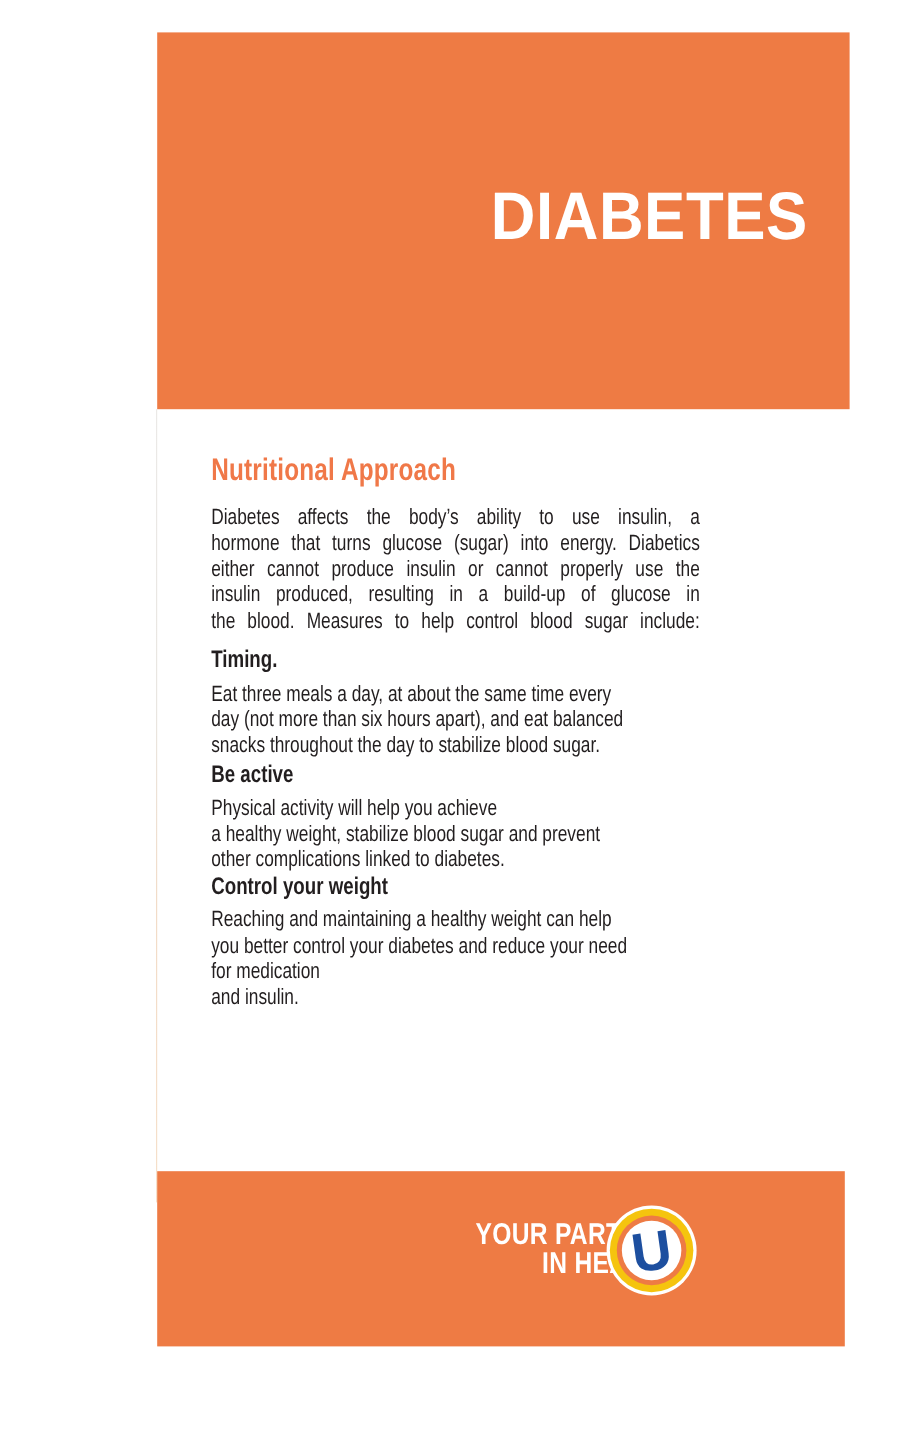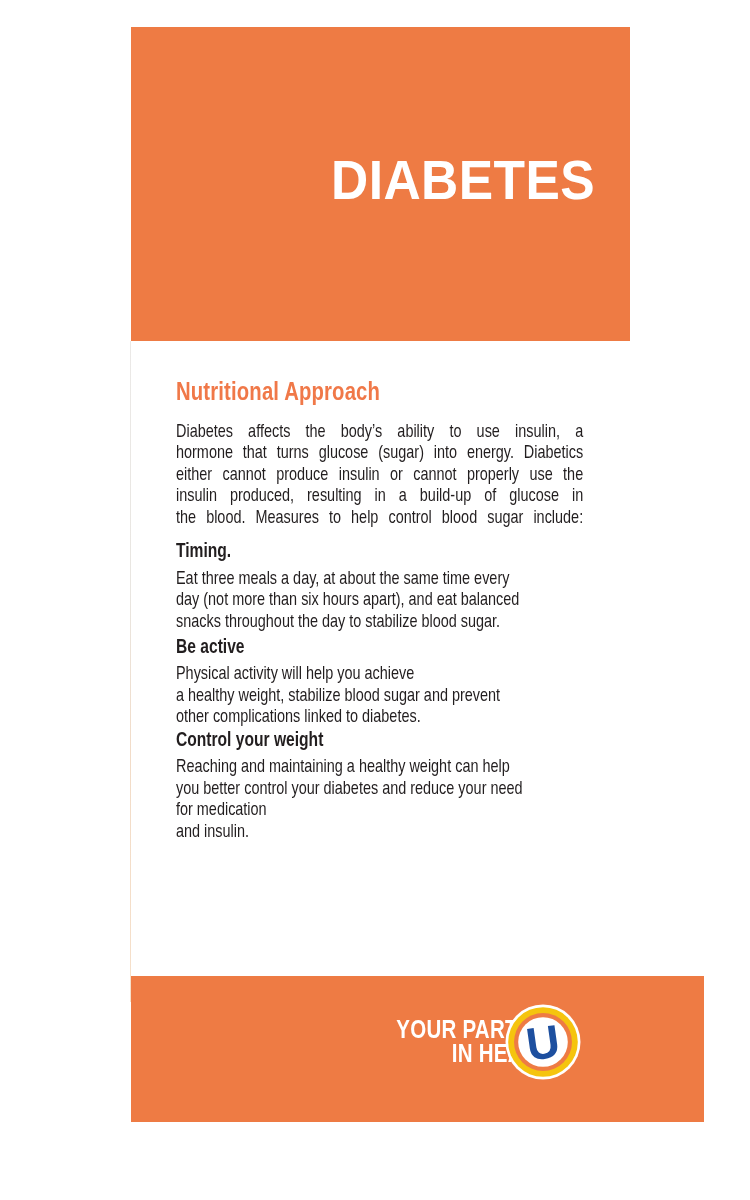--- a/index.html
+++ b/index.html
@@ -12,21 +12,21 @@
   .page { position: relative; width: 750px; height: 1200px; overflow: hidden; background: #fff; }
 
   
   .fold-line {
     position: absolute; left: 130px; top: 341px; width: 1px; height: 661px;
     background: linear-gradient(#ebe9e7 0%, #e9e6e1 38%, #f2dcc8 62%, #f6e0ca 100%);
   }
 
   
   .header {
-    position: absolute; left: 131px; top: 27px; width: 499px; height: 314px;
+    position: absolute; left: 131px; top: 27px; width: 577px; height: 314px;
     background: var(--c-orange, #EE7B44);
   }
   .header-title {
     position: absolute; right: 35px; top: 125px; margin: 0;
     font-size: 56px; line-height: 1; font-weight: bold; color: #ffffff;
     letter-spacing: 0.5px; white-space: nowrap;
     transform: scaleX(0.92); transform-origin: 100% 0;
   }
 
   

